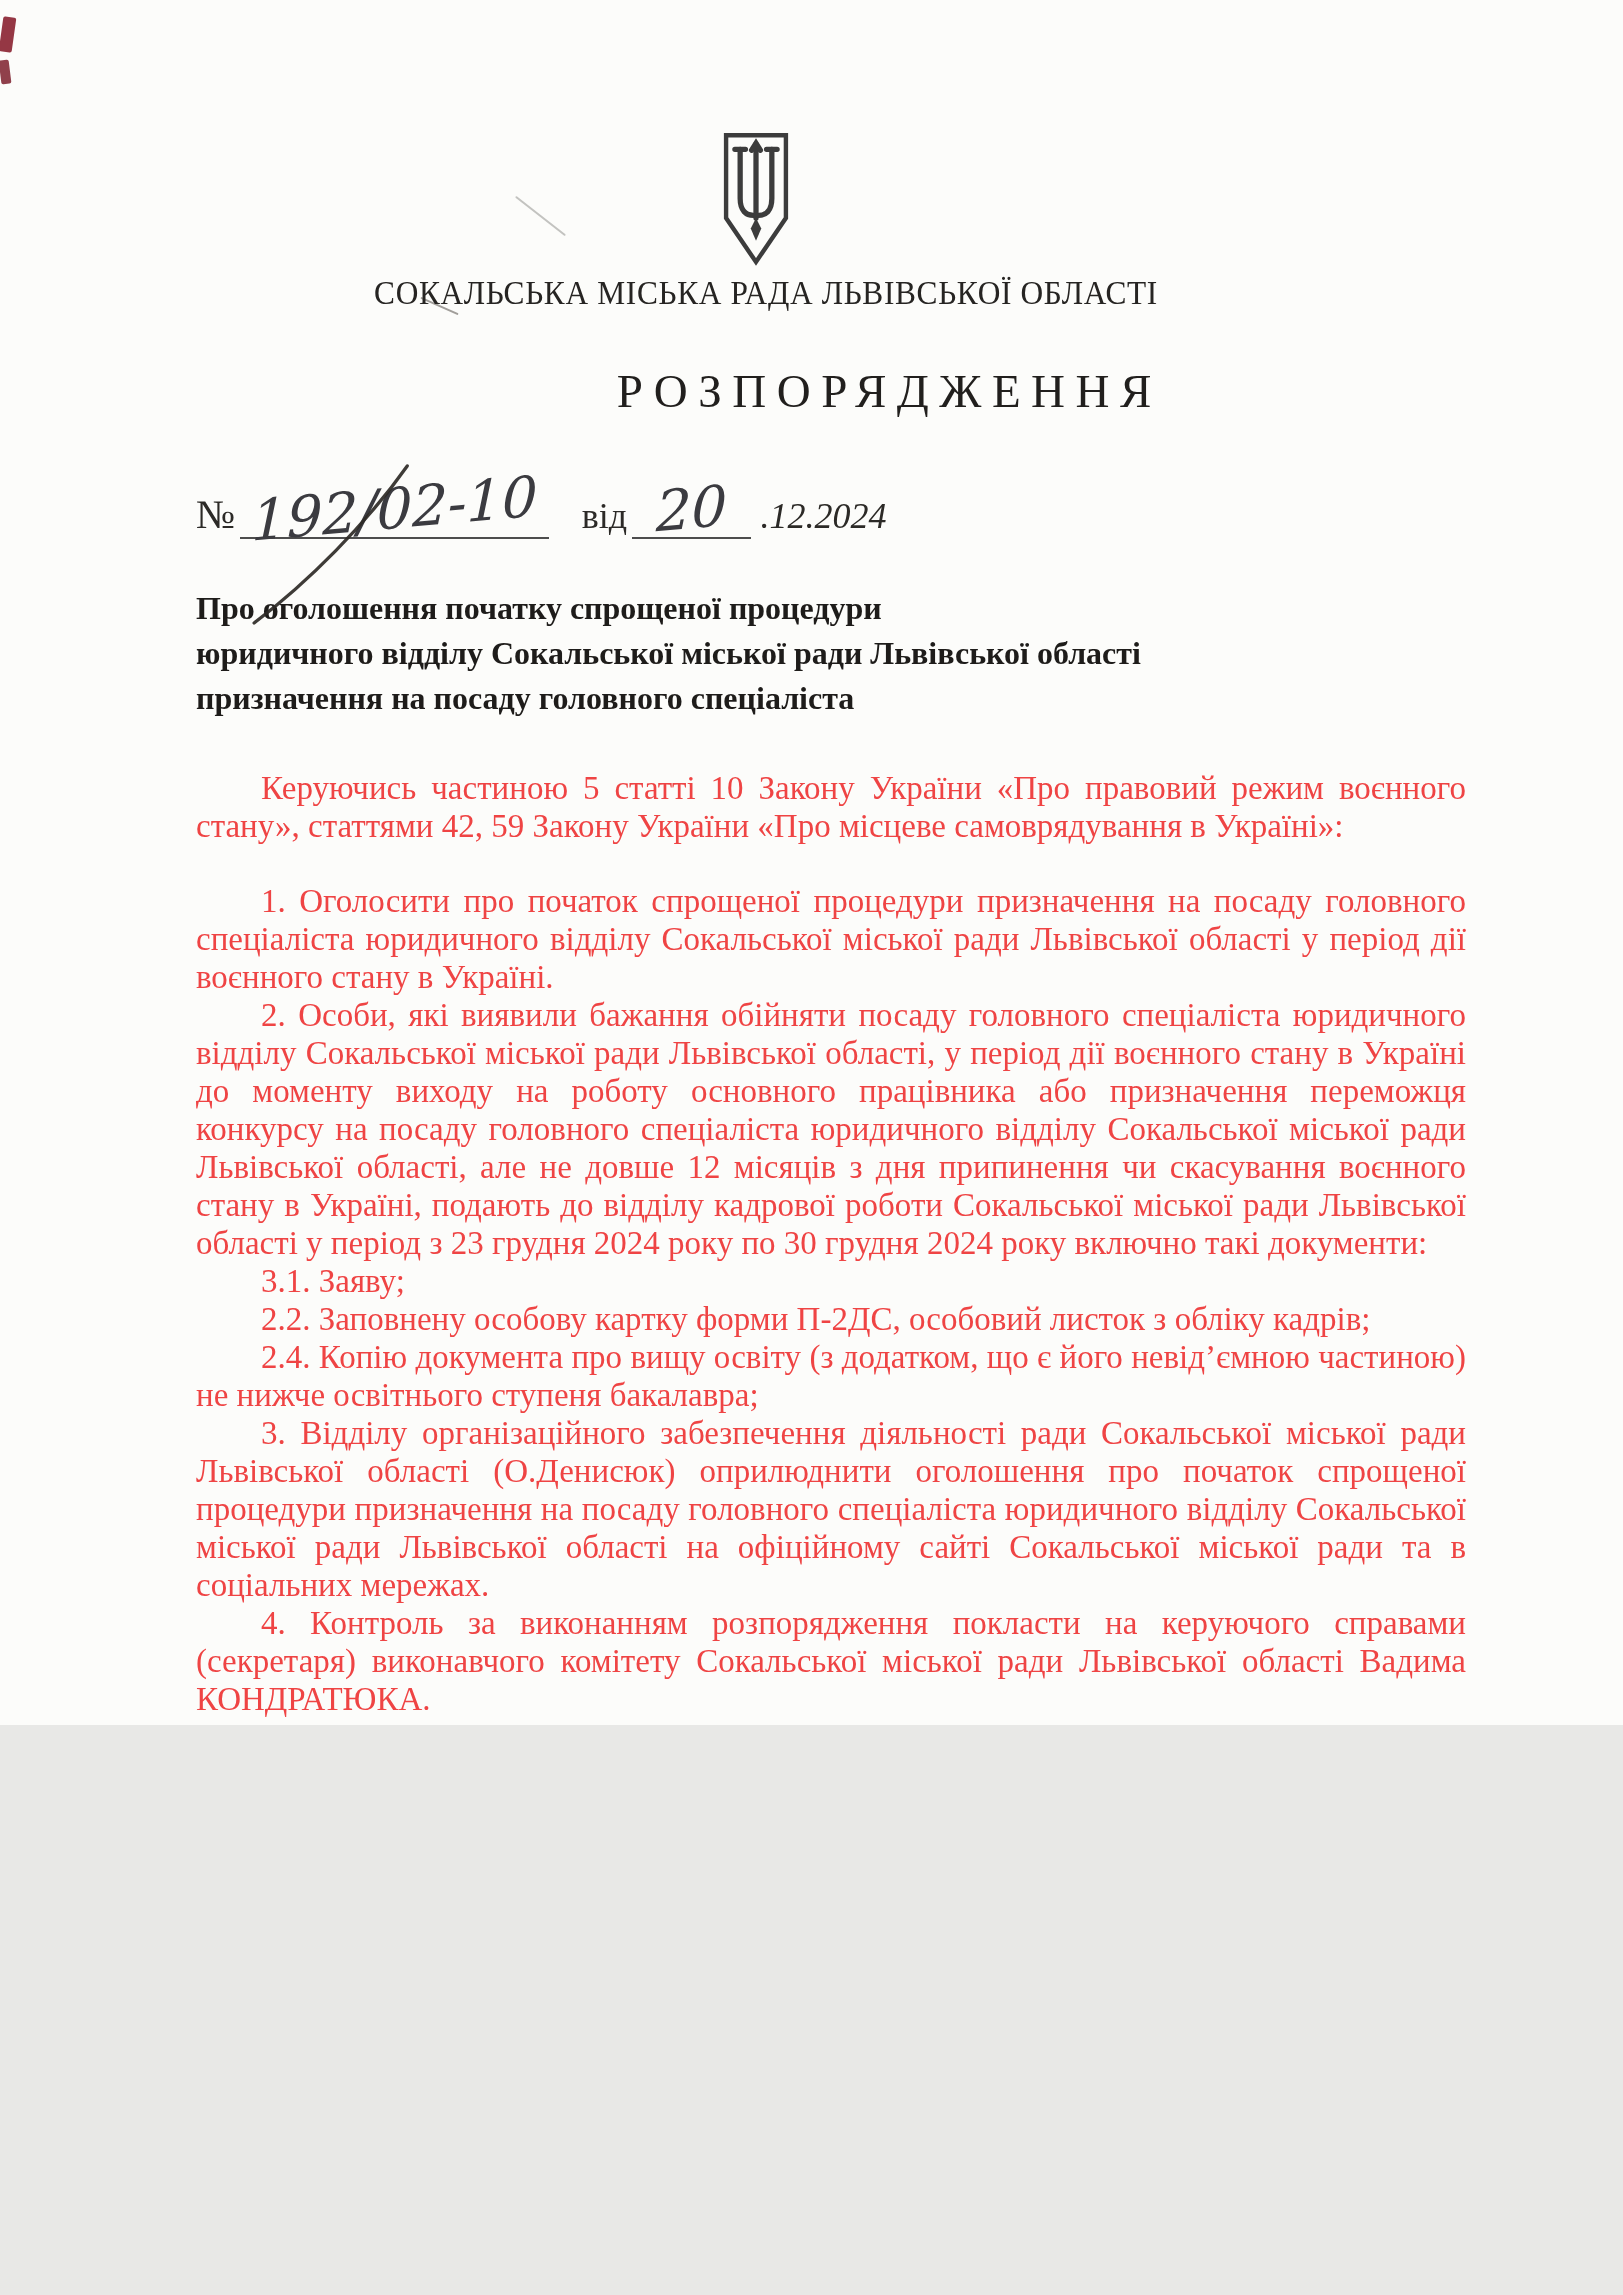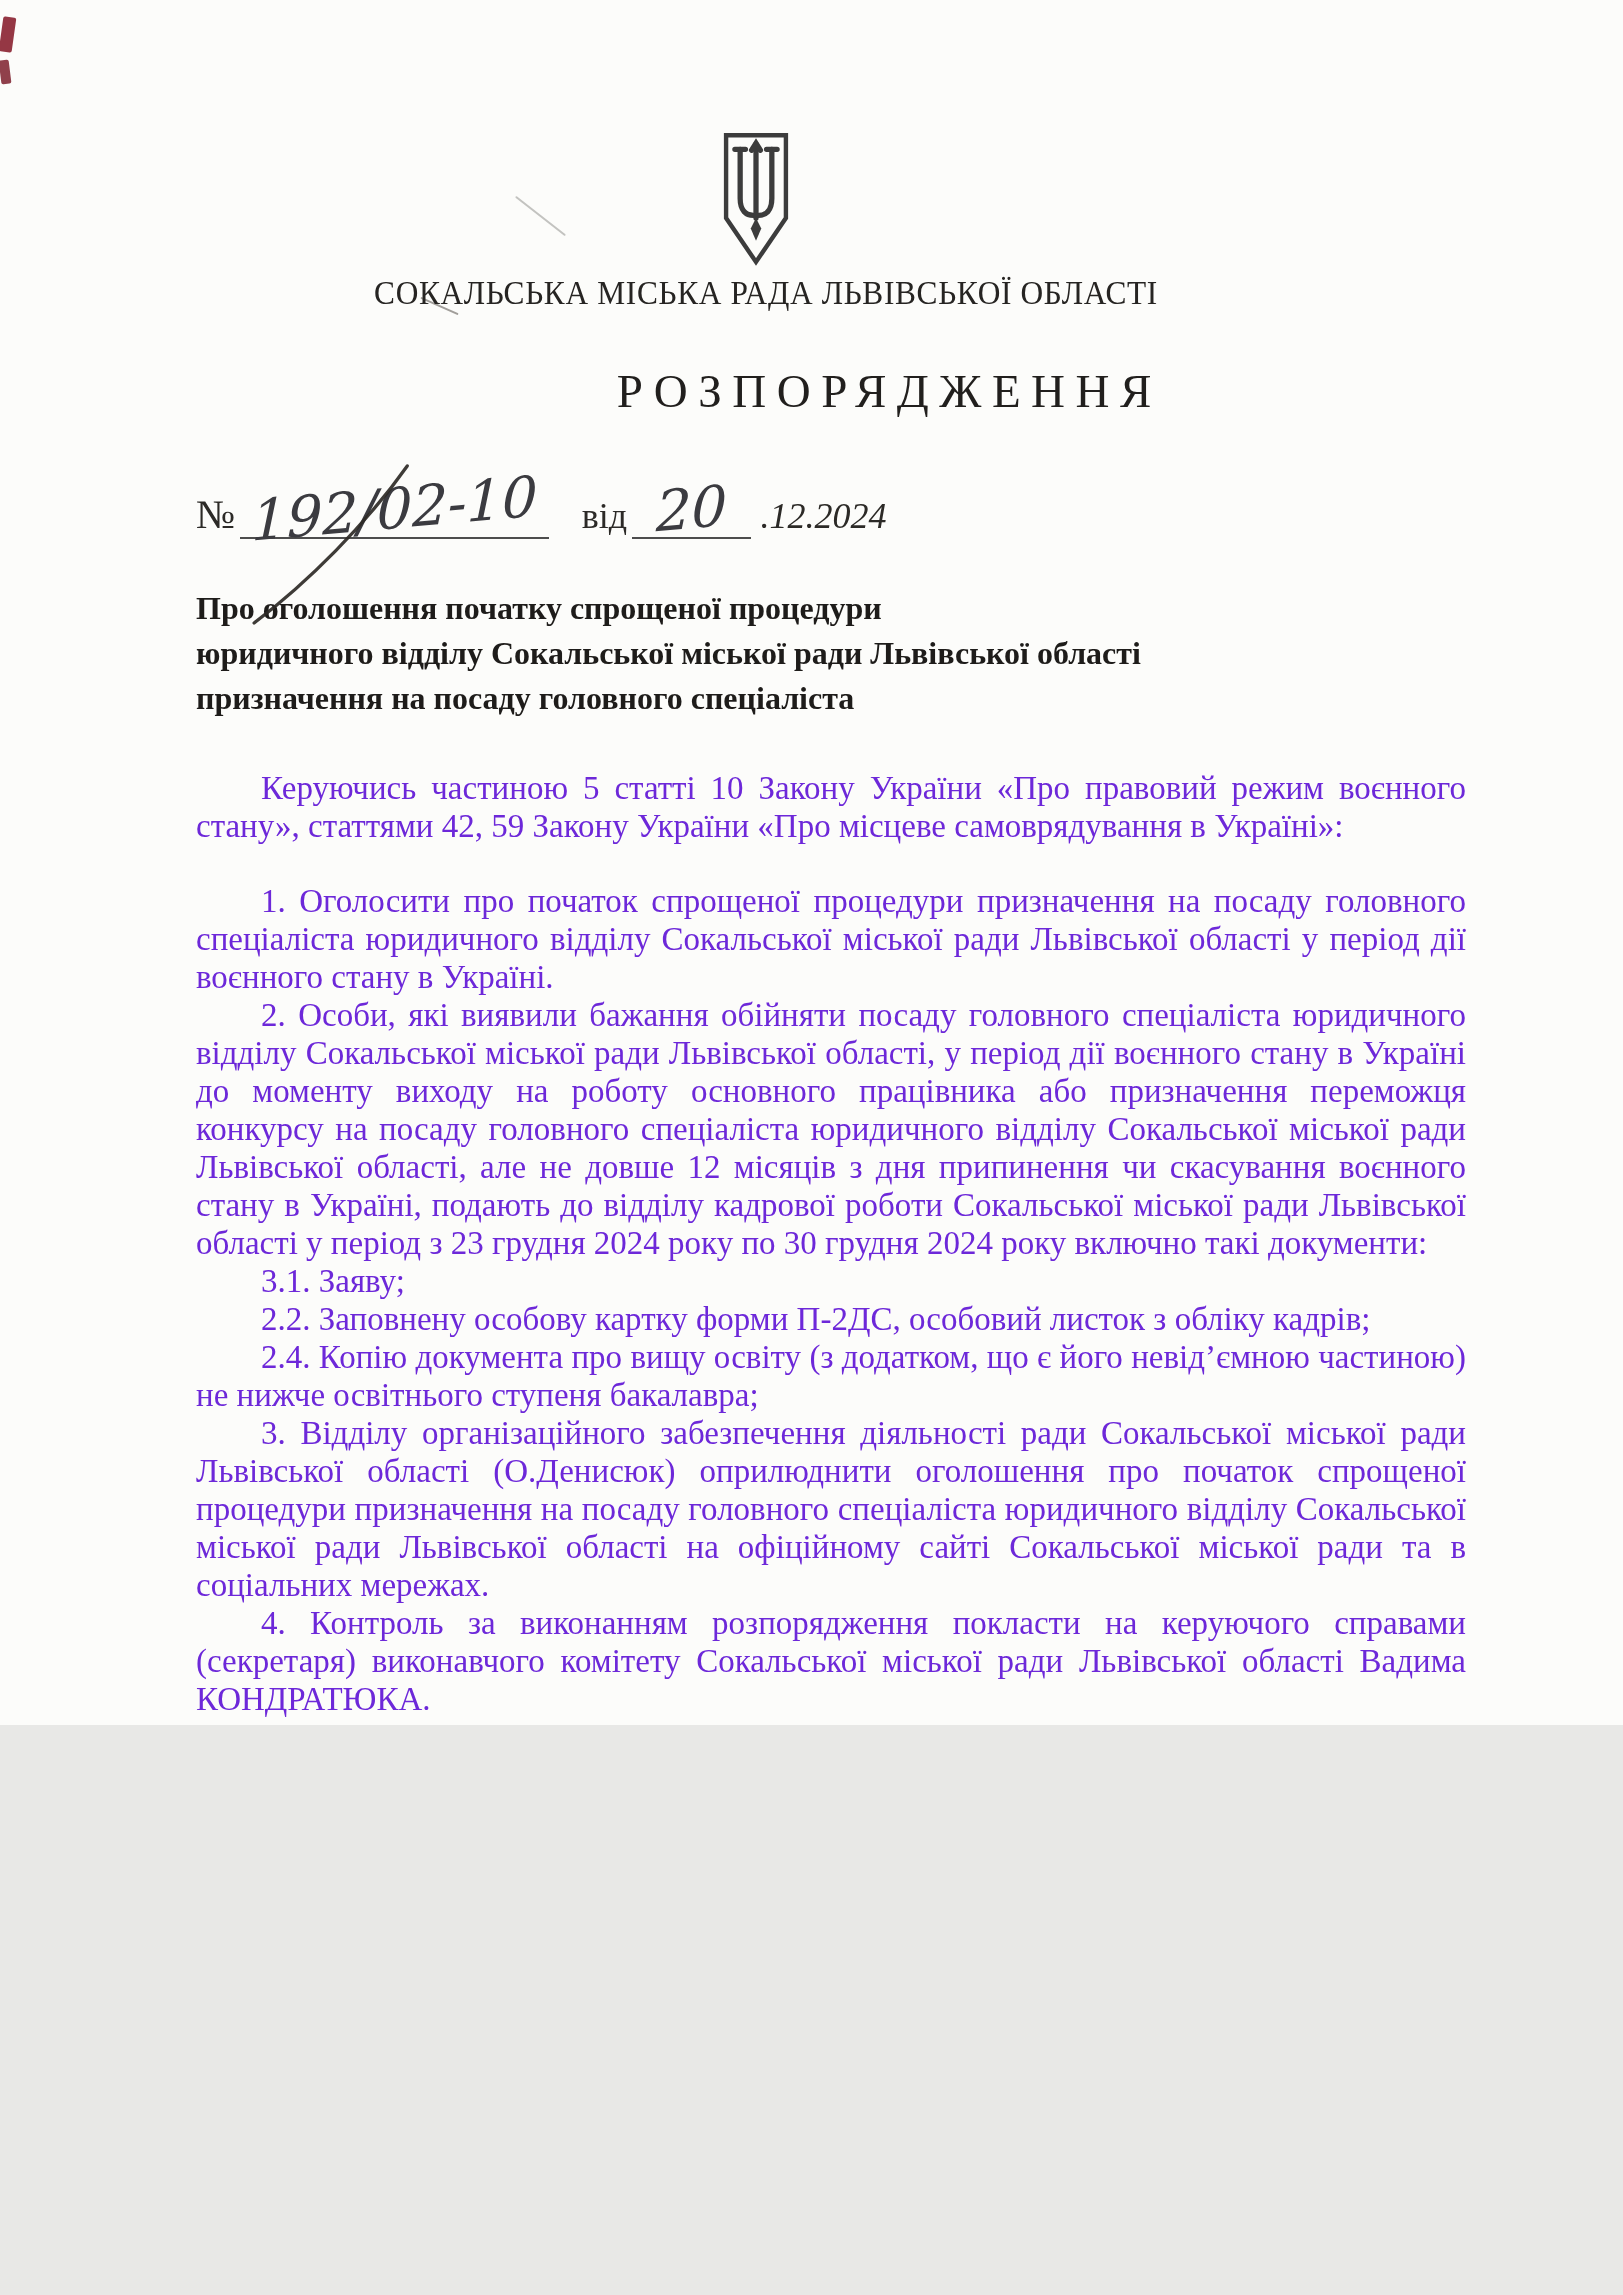--- a/index.html
+++ b/index.html
@@ -45,21 +45,21 @@
   }
   .req-line .word{margin-left:28px;}
   .req-line .rest{margin-left:4px;font-style:italic;}
 
   .title-block{
     position:absolute;top:586px;left:196px;width:1113px;
     font-size:32px;font-weight:bold;line-height:45px;color:#1e1c1a;
   }
   .body-block{
     position:absolute;top:769px;left:196px;width:1270px;
-    font-size:33px;line-height:38px;text-align:justify;color:#6d28d9;
+    font-size:33px;line-height:38px;text-align:justify;color:#ef4444;
   }
   .body-block p{margin:0;text-indent:65px;}
   .body-block p.gap-before{margin-top:37px;}
 
   .sig-row{
     position:absolute;top:2091px;left:216px;right:196px;
     display:flex;justify-content:flex-end;
     font-weight:bold;font-size:34px;color:#be185d;
   }
   .stamp{position:absolute;left:403px;top:1954px;width:327px;height:327px;opacity:.87;}

